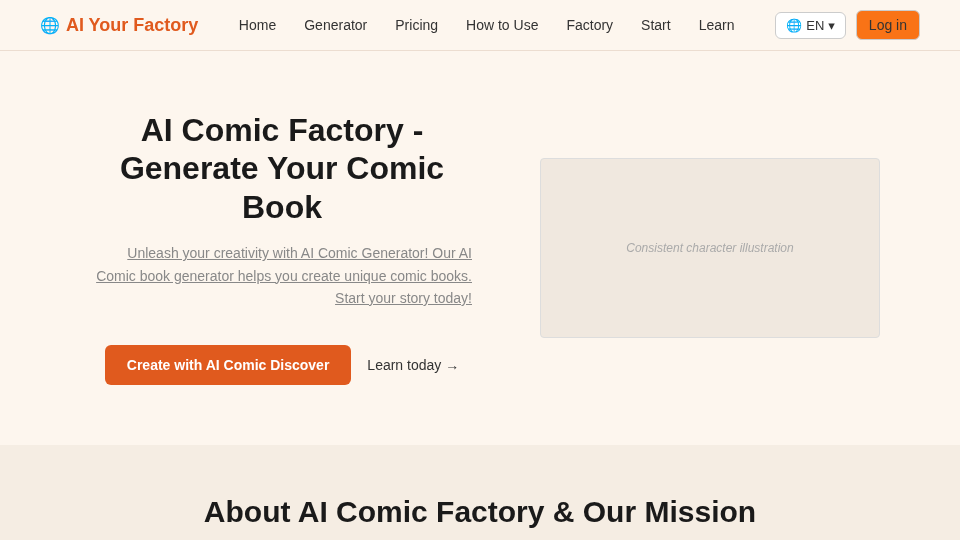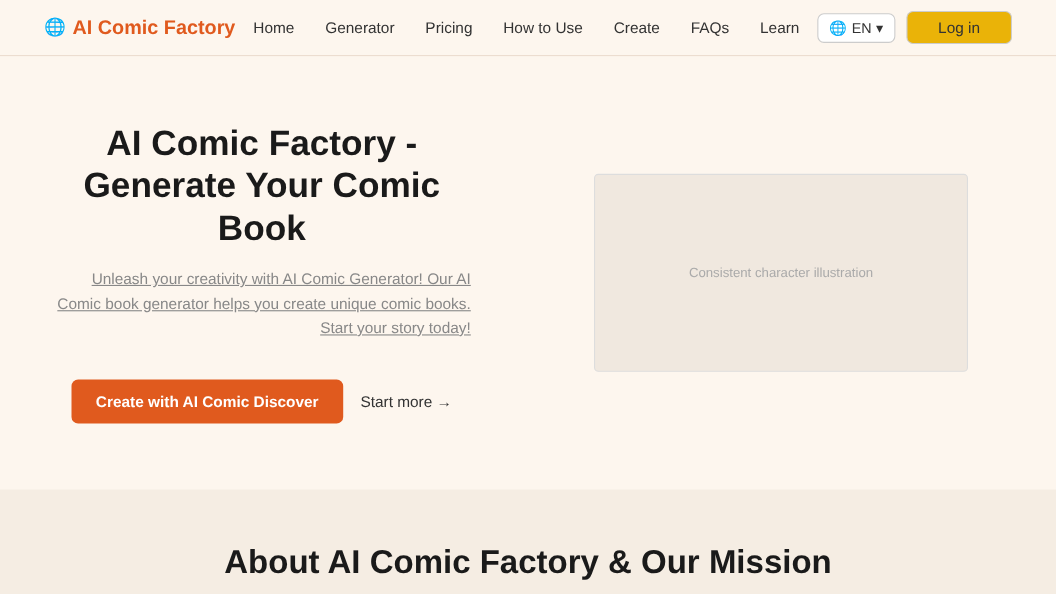--- a/index.html
+++ b/index.html
@@ -15,39 +15,39 @@
     .nav-logo-text { font-size: 18px; font-weight: 700; color: #e05a1e; }
     .nav-links { display: flex; align-items: flex-end; gap: 28px; }
     .nav-links a { text-decoration: none; color: #333; font-size: 14px; font-weight: 500; }
     .nav-right { display: flex; align-items: center; gap: 10px; }
     .lang-btn {
       display: flex; align-items: center; gap: 4px; border: 1px solid #ccc;
       border-radius: 6px; padding: 5px 10px; font-size: 13px; background: white;
       cursor: pointer; color: #333;
     }
     .login-btn {
-      border: 1px solid #ccc; border-radius: 6px; padding: 6px 28px;
-      font-size: 14px; background: #eab308; cursor: pointer; color: #333; font-weight: 500;
+      border: 1px solid #ccc; border-radius: 6px; padding: 6px 12px;
+      font-size: 14px; background: #f97316; cursor: pointer; color: #333; font-weight: 500;
     }
 
     
     .hero {
       display: flex; align-items: center; justify-content: space-between;
-      padding: 60px 80px 60px 48px; background: #fdf6ee; min-height: 280px;
+      padding: 60px 80px 60px 92px; background: #fdf6ee; min-height: 280px;
     }
     .hero-left { max-width: 380px; }
     .hero-title { font-size: 32px; font-weight: 800; color: #1a1a1a; line-height: 1.2; margin-bottom: 16px; text-align: center; }
     .hero-subtitle { font-size: 14px; color: #888; line-height: 1.6; text-align: right; margin-bottom: 36px; text-decoration: underline; }
     .hero-buttons { display: flex; align-items: center; gap: 16px; justify-content: center; }
     .cta-btn {
       background: #e05a1e; color: white; border: none; border-radius: 6px;
       padding: 12px 22px; font-size: 14px; font-weight: 600; cursor: pointer;
     }
     .learn-more-link { color: #333; font-size: 14px; text-decoration: none; cursor: pointer; }
-    .hero-right { flex: 1; max-width: 340px; margin-left: 40px; }
+    .hero-right { flex: 1; max-width: 340px; margin-left: 40px; font-style: italic; }
     .hero-image-placeholder {
       width: 100%; height: 180px; background: #f0e8df;
       border-radius: 4px; display: flex; align-items: center; justify-content: center;
       font-size: 12px; color: #aaa; border: 1px solid #ddd;
     }
 
     
     .about-section {
       background: #f5ede3; padding: 50px 40px 30px; text-align: center;
     }
@@ -56,48 +56,48 @@
       text-transform: uppercase; margin-bottom: 12px;
     }
     .about-title { font-size: 30px; font-weight: 800; color: #1a1a1a; margin-bottom: 14px; }
   </style>
 </head>
 <body>
 
 <nav class="navbar">
   <a class="nav-logo" href="#">
     <span>🌐</span>
-    <span class="nav-logo-text">AI Comic Factory</span>
+    <span class="nav-logo-text">AI Your Factory</span>
   </a>
   <div class="nav-links">
     <a href="#">Home</a>
     <a href="#">Generator</a>
     <a href="#">Pricing</a>
     <a href="#">How to Use</a>
-    <a href="#">Create</a>
-    <a href="#">FAQs</a>
+    <a href="#">Factory</a>
+    <a href="#">Start</a>
     <a href="#">Learn</a>
   </div>
   <div class="nav-right">
     <button class="lang-btn">
       <span>🌐</span>
       <span>EN</span>
       <span>▾</span>
     </button>
     <button class="login-btn">Log in</button>
   </div>
 </nav>
 
 <section class="hero">
   <div class="hero-left">
     <h1 class="hero-title">AI Comic Factory - Generate Your Comic Book</h1>
     <p class="hero-subtitle">Unleash your creativity with AI Comic Generator! Our AI Comic book generator helps you create unique comic books. Start your story today!</p>
     <div class="hero-buttons">
       <button class="cta-btn">Create with AI Comic Discover</button>
-      <a class="learn-more-link" href="#">Start more →</a>
+      <a class="learn-more-link" href="#">Learn today →</a>
     </div>
   </div>
   <div class="hero-right">
     <div class="hero-image-placeholder">
       <span>Consistent character illustration</span>
     </div>
   </div>
 </section>
 
 <section class="about-section">

